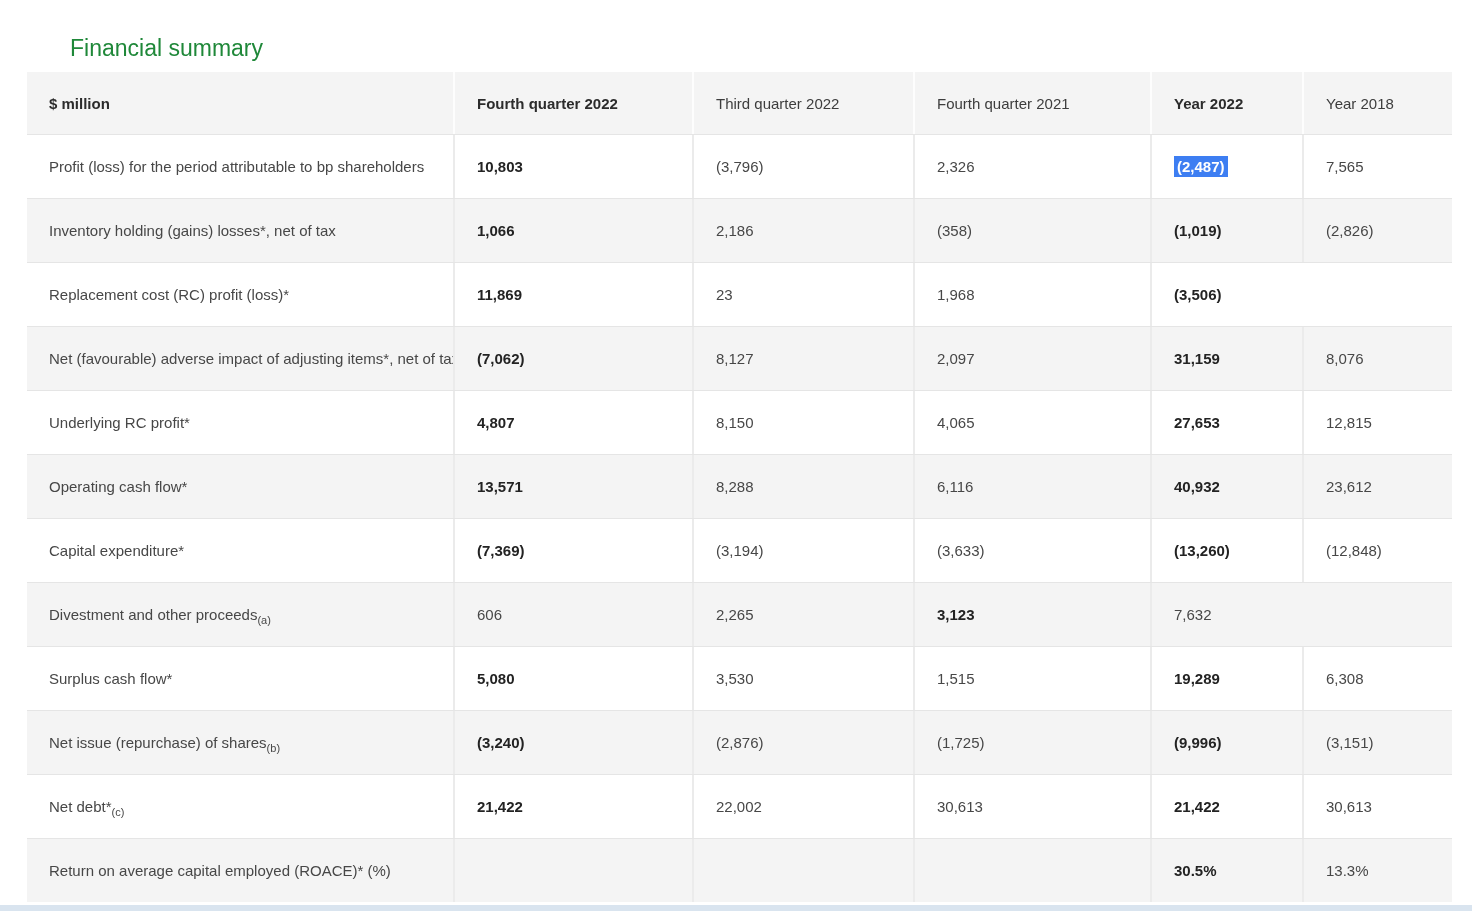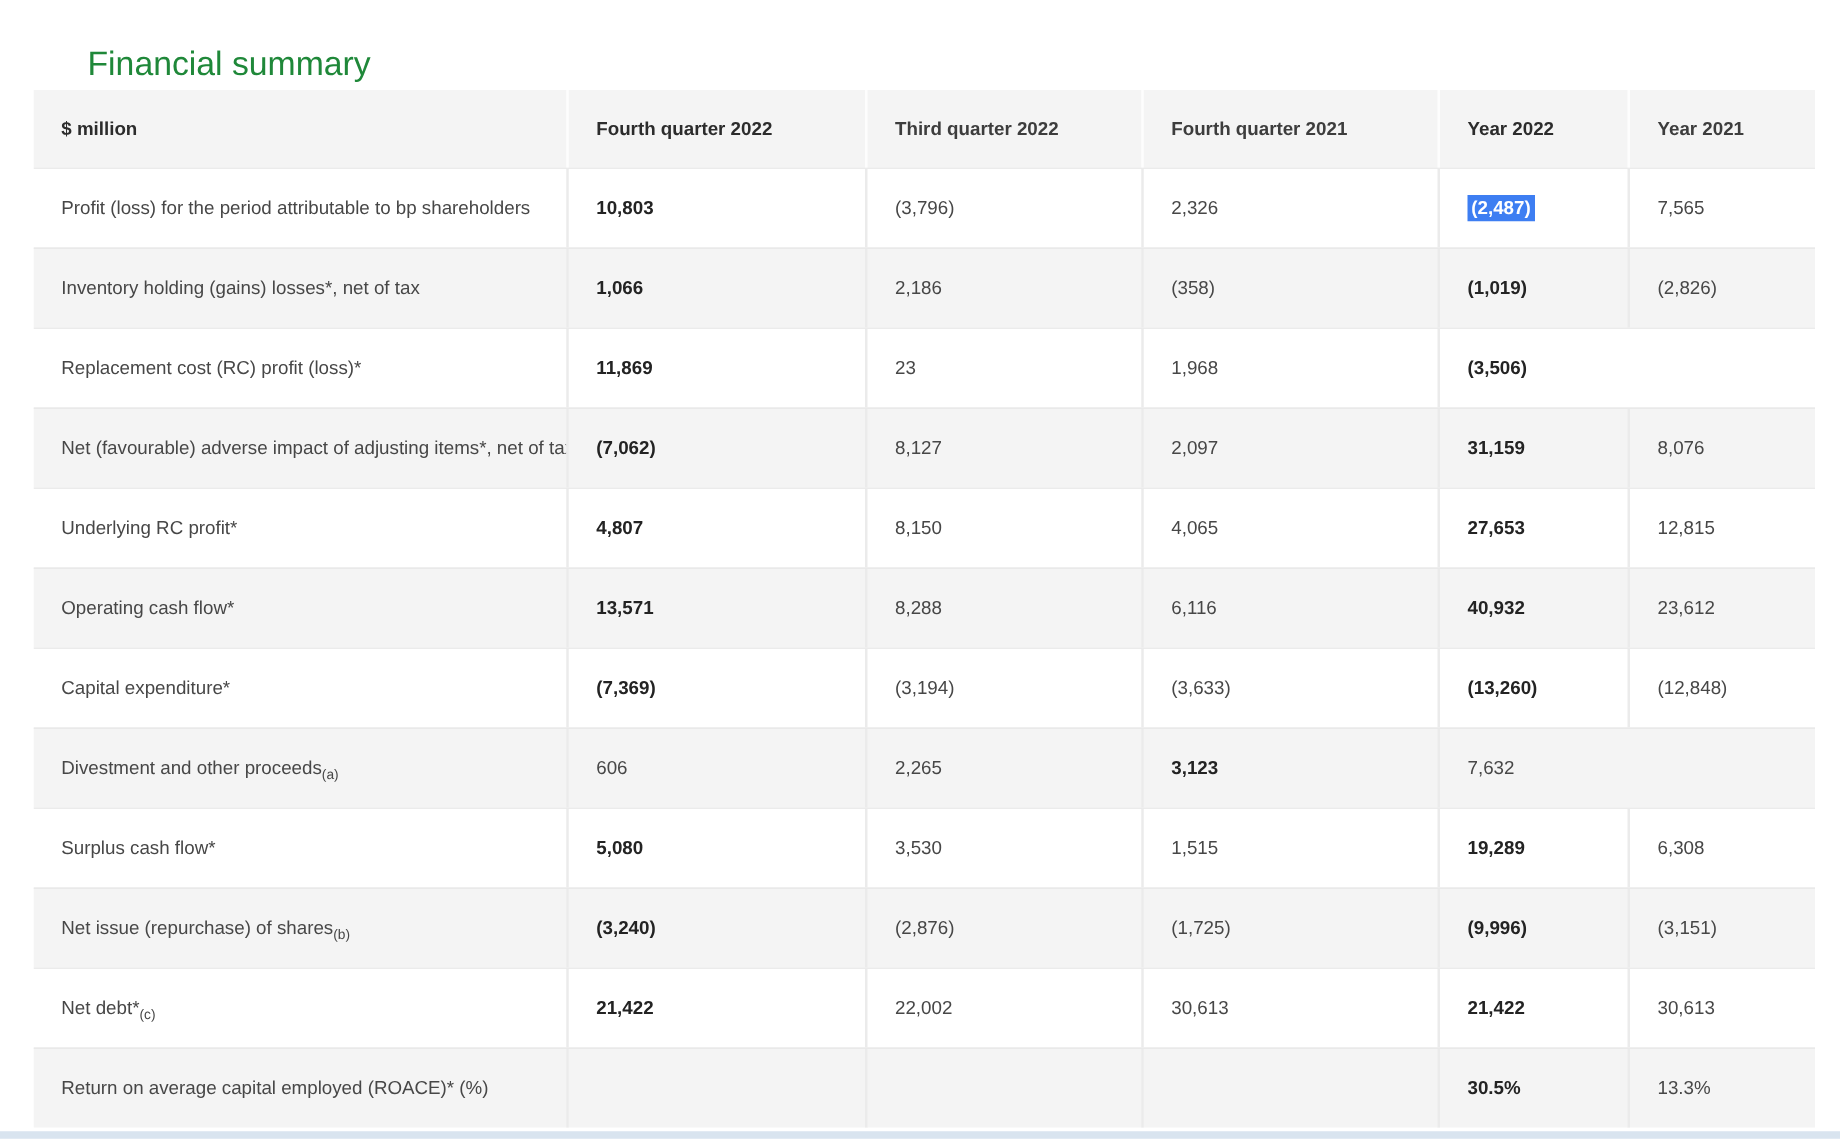--- a/index.html
+++ b/index.html
@@ -14,21 +14,21 @@
   }
   html,body{margin:0;padding:0;}
   body{
     width:1472px;height:911px;position:relative;overflow:hidden;
     background:#ffffff;
     font-family:"Liberation Sans", sans-serif;
     -webkit-font-smoothing:antialiased;
   }
   .page-title{
     position:absolute;left:70px;top:20px;
-    font-size:27px;line-height:26px;font-weight:400;
+    font-size:23px;line-height:26px;font-weight:400;
     color:var(--green);
   }
   .fin-table{
     position:absolute;left:27px;top:72px;width:1425px;
   }
   .thead,.tr{
     display:grid;
     grid-template-columns:426px 239px 221px 237px 152px 150px;
   }
   .thead{
@@ -38,21 +38,21 @@
     height:64px;background:#ffffff;border-top:1px solid var(--row-line);
     box-sizing:border-box;
   }
   .tr.alt{background:var(--alt-bg);}
   .th,.td{
     display:flex;align-items:center;
     padding-left:22px;box-sizing:border-box;
     font-size:15px;color:var(--text);
     white-space:nowrap;overflow:hidden;
   }
-  .th:not(:first-child){border-left:2px solid #fdfdfd;font-weight:bold;}
+  .th:not(:first-child){border-left:2px solid #fdfdfd;}
   .td:not(:first-child){border-left:2px solid var(--border);}
   .th{color:#3d3d3d;}
   .th.col0,.th.col1,.th.col4{font-weight:700;color:#2c2c2c;}
   .col1 .val,.col4 .val{font-weight:700;color:var(--bold-text);text-align:right;}
   .sub{font-size:11px;position:relative;top:5px;color:var(--text);}
   .val.selected{
     background:var(--sel-blue);
     color:#ffffff !important;
     font-weight:700;
     padding:2px 3px;
@@ -67,21 +67,21 @@
 
 <h1 class="page-title">Financial summary</h1>
 
 <div class="fin-table">
   <div class="thead">
     <div class="th col0">$ million</div>
     <div class="th col1">Fourth quarter 2022</div>
     <div class="th col2">Third quarter 2022</div>
     <div class="th col3">Fourth quarter 2021</div>
     <div class="th col4">Year 2022</div>
-    <div class="th col5">Year 2021</div>
+    <div class="th col5">Year 2018</div>
   </div>
   <div id="tbody">
       <div class="tr">
     <div class="td col0">
       <span class="lbl">Profit (loss) for the period attributable to bp shareholders</span>
           <span class="sub"></span>
     </div>
     <div class="td col1">
           <span class="val">10,803</span>
         </div>

